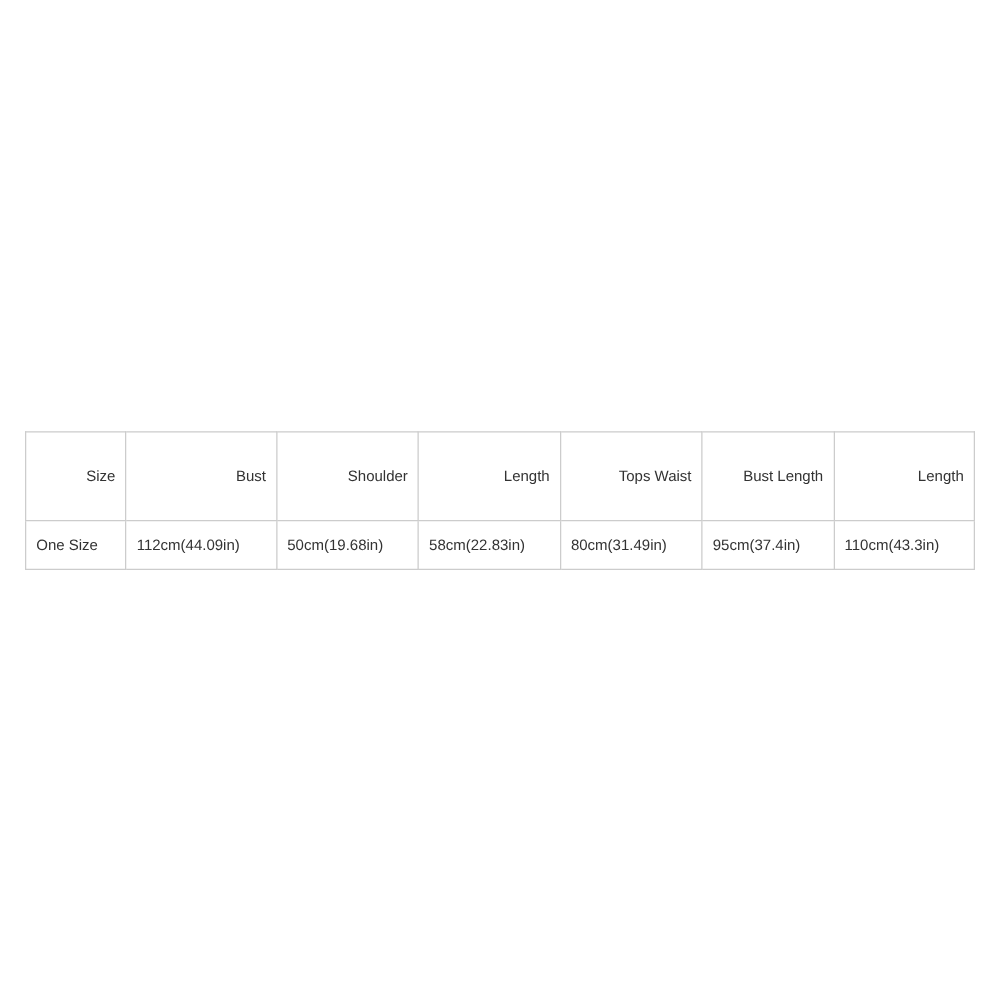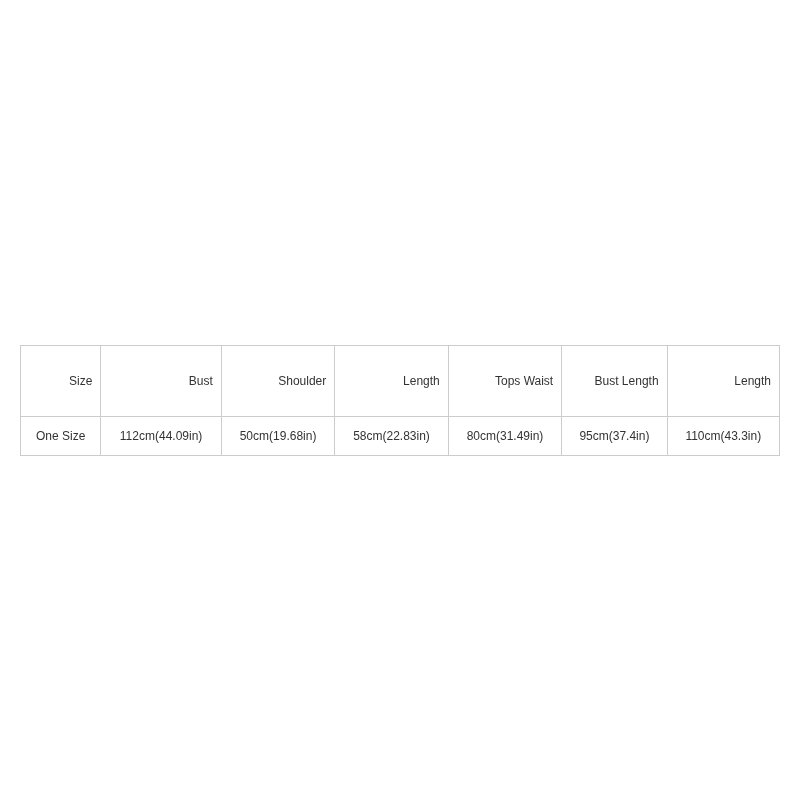--- a/index.html
+++ b/index.html
@@ -33,21 +33,20 @@
       border: 1px solid #cccccc;
       padding: 28px 8px;
       text-align: right;
       font-weight: normal;
       background-color: #ffffff;
     }
 
     td {
       border: 1px solid #cccccc;
       padding: 12px 8px;
-      text-align: center;
       background-color: #ffffff;
     }
   </style>
 </head>
 <body>
 
 <div class="table-container">
   <table>
     <thead>
       <tr>

